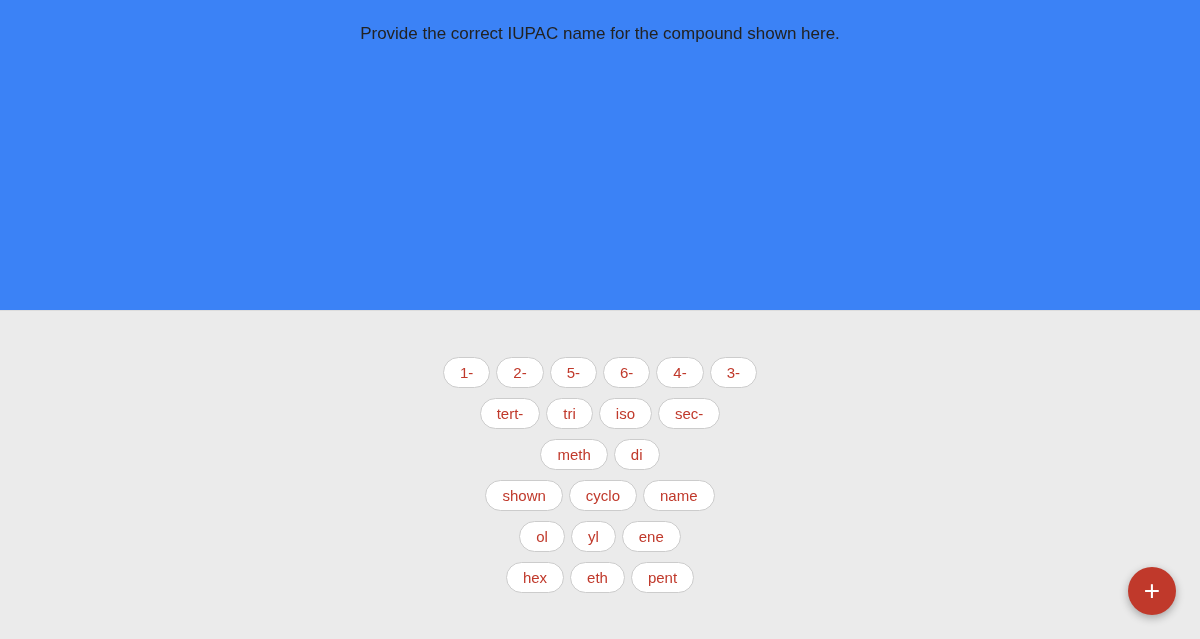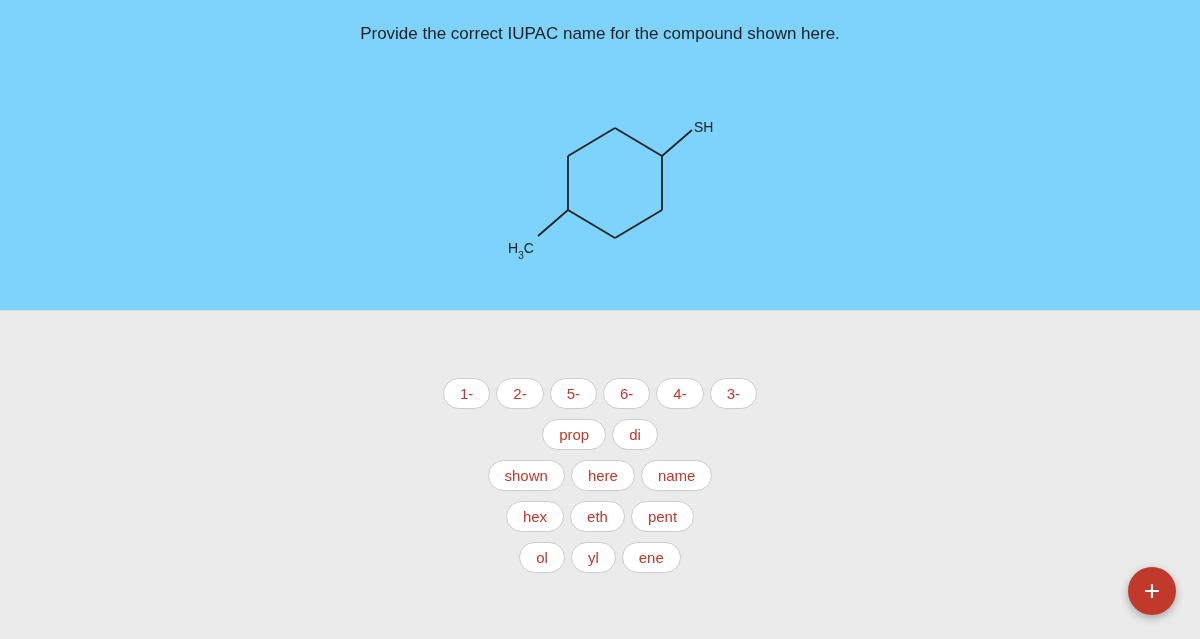--- a/index.html
+++ b/index.html
@@ -7,21 +7,21 @@
       font-family: -apple-system, BlinkMacSystemFont, 'Segoe UI', Arial, sans-serif;
       background: #fff;
       width: 1200px;
       height: 639px;
       overflow: hidden;
       display: flex;
       flex-direction: column;
     }
 
     .top-section {
-      background: #7dd3fc;
+      background: #3b82f6;
       flex: 0 0 310px;
       display: flex;
       flex-direction: column;
       align-items: center;
       padding-top: 24px;
     }
 
     .question-text {
       font-size: 17px;
       color: #222;
@@ -100,73 +100,61 @@
     
     .molecule-svg text {
       font-family: Arial, sans-serif;
     }
   </style>
 </head>
 <body>
 
 <div class="top-section">
   <div class="question-text">Provide the correct IUPAC name for the compound shown here.</div>
-  <div class="molecule-container">
-
-    <svg class="molecule-svg" width="280" height="200" viewBox="0 0 280 200">
-
-      <line x1="155" y1="50" x2="202" y2="78" stroke="#222" stroke-width="1.8"></line>
-      <line x1="202" y1="78" x2="202" y2="132" stroke="#222" stroke-width="1.8"></line>
-      <line x1="202" y1="132" x2="155" y2="160" stroke="#222" stroke-width="1.8"></line>
-      <line x1="155" y1="160" x2="108" y2="132" stroke="#222" stroke-width="1.8"></line>
-      <line x1="108" y1="132" x2="108" y2="78" stroke="#222" stroke-width="1.8"></line>
-      <line x1="108" y1="78" x2="155" y2="50" stroke="#222" stroke-width="1.8"></line>
-
-      <line x1="202" y1="78" x2="232" y2="52" stroke="#222" stroke-width="1.8"></line>
-      <text x="234" y="54" font-size="14" fill="#222" font-family="Arial, sans-serif">SH</text>
-
-      <line x1="108" y1="132" x2="78" y2="158" stroke="#222" stroke-width="1.8"></line>
-      <text x="48" y="175" font-size="14" fill="#222" font-family="Arial, sans-serif">H<tspan baseline-shift="sub" font-size="10">3</tspan>C</text>
-    </svg>
-  </div>
 </div>
 
 <div class="divider"></div>
 
 <div class="bottom-section">
   <div class="word-bank">
 
     <div class="word-row">
       <div class="word-chip">1-</div>
       <div class="word-chip">2-</div>
       <div class="word-chip">5-</div>
       <div class="word-chip">6-</div>
       <div class="word-chip">4-</div>
       <div class="word-chip">3-</div>
     </div>
 
+    <div class="word-row">
+      <div class="word-chip">tert-</div>
+      <div class="word-chip">tri</div>
+      <div class="word-chip">iso</div>
+      <div class="word-chip">sec-</div>
+    </div>
 
     <div class="word-row">
-      <div class="word-chip">prop</div>
+      <div class="word-chip">meth</div>
       <div class="word-chip">di</div>
     </div>
 
     <div class="word-row">
       <div class="word-chip">shown</div>
-      <div class="word-chip">here</div>
+      <div class="word-chip">cyclo</div>
       <div class="word-chip">name</div>
+    </div>
+
+    <div class="word-row">
+      <div class="word-chip">ol</div>
+      <div class="word-chip">yl</div>
+      <div class="word-chip">ene</div>
     </div>
 
     <div class="word-row">
       <div class="word-chip">hex</div>
       <div class="word-chip">eth</div>
       <div class="word-chip">pent</div>
     </div>
-
-    <div class="word-row">
-      <div class="word-chip">ol</div>
-      <div class="word-chip">yl</div>
-      <div class="word-chip">ene</div>
-    </div>
   </div>
 
   <div class="fab-button">+</div>
 </div>
 
 </body></html>

